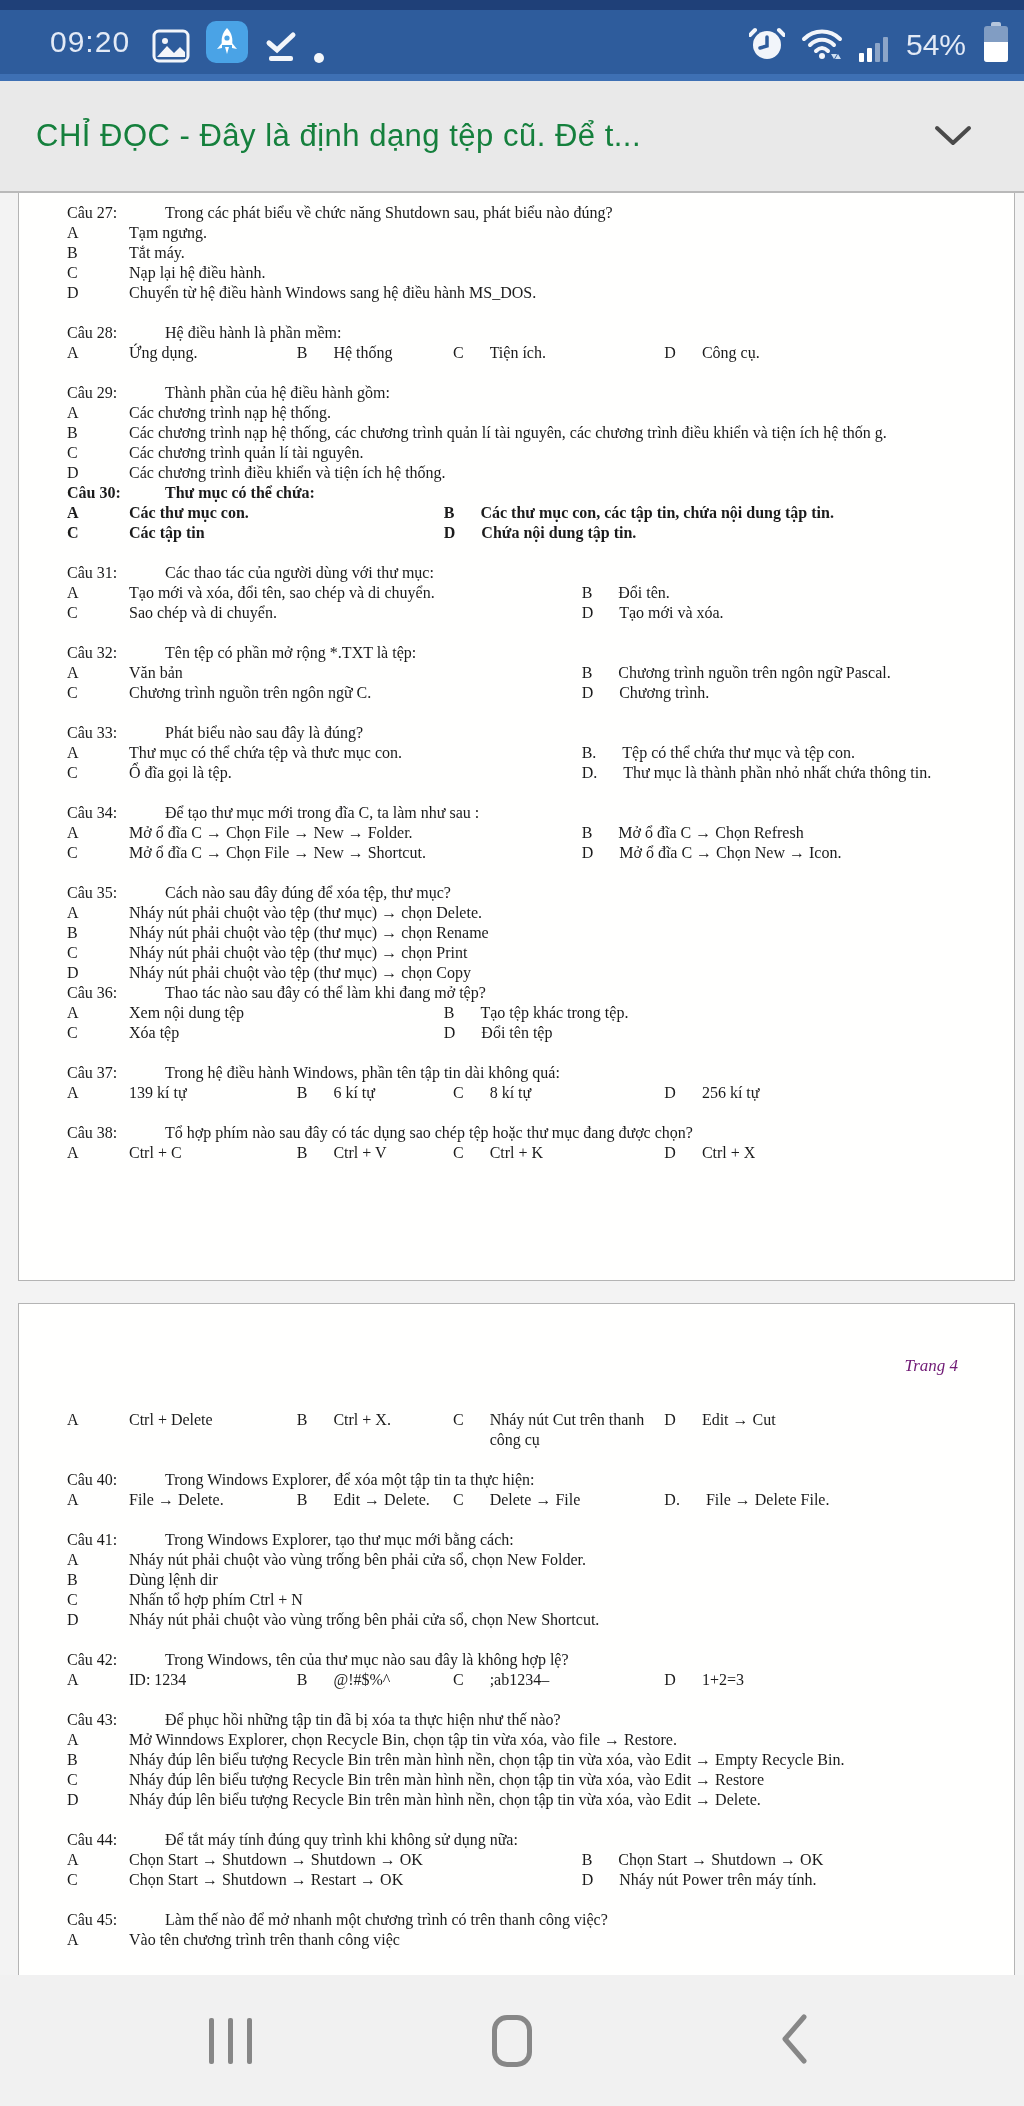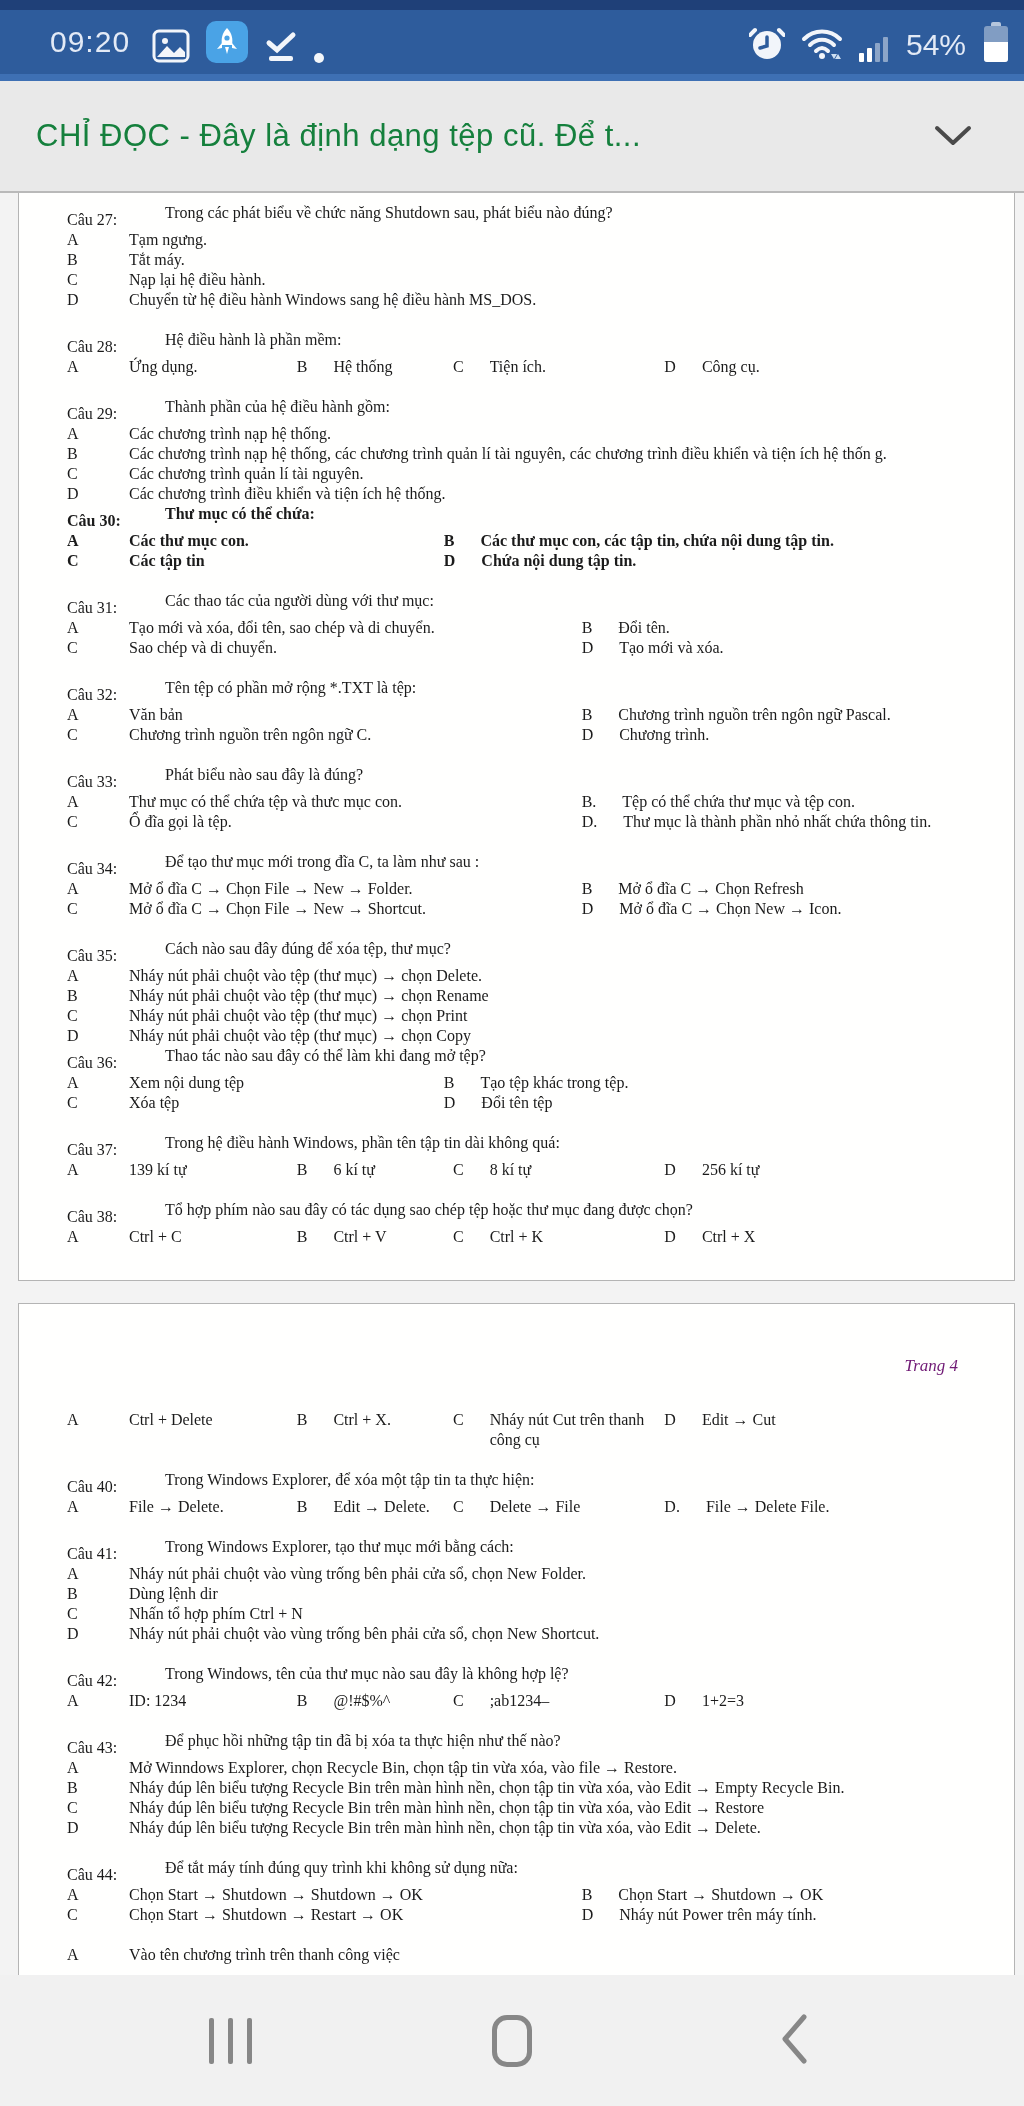--- a/index.html
+++ b/index.html
@@ -56,21 +56,21 @@
   .page-gap{height:22px;}
   .page-last{height:679px;border-bottom:none;}
   .page-label{
     text-align:right;font-style:italic;color:#701a75;font-size:17px;
     padding:42px 28px 0 0;margin-bottom:34px;
   }
   .q{margin-top:0;}
   .q.gap{margin-top:20px;}
   .q.bold{font-weight:bold;}
   .q-line{display:flex;}
-  .q-num{flex:0 0 98px;margin-top:7px;}
+  .q-num{flex:0 0 98px;}
   .opt-line{display:flex;}
   .opt{display:flex;}
   .opt .lbl{flex:0 0 62px;}
   .opt:not(:first-child) .lbl{flex:0 0 auto;margin-right:26px;}
   .rows .opt{width:100%;}
   .cols2 .opt:nth-child(1){width:56%;}
   .cols2 .opt:nth-child(2){width:44%;}
   .cols2n .opt:nth-child(1){width:41%;}
   .cols2n .opt:nth-child(2){width:59%;}
   .cols4 .opt:nth-child(1){width:25%;}
@@ -635,20 +635,24 @@
             <span class="lbl">C</span>
             <span class="txt">Chọn Start → Shutdown → Restart → OK</span>
           </span>
           <span class="opt">
             <span class="lbl">D</span>
             <span class="txt">Nháy nút Power trên máy tính.</span>
           </span>
         </div>
       </div>
       <div class="q gap">
+        <div class="q-line">
+          <span class="q-num">Câu 45:</span>
+          <span class="q-text">Làm thế nào để mở nhanh một chương trình có trên thanh công việc?</span>
+        </div>
         <div class="opt-line rows">
           <span class="opt">
             <span class="lbl">A</span>
             <span class="txt">Vào tên chương trình trên thanh công việc</span>
           </span>
         </div>
       </div>
     </div>
   </div>
 

